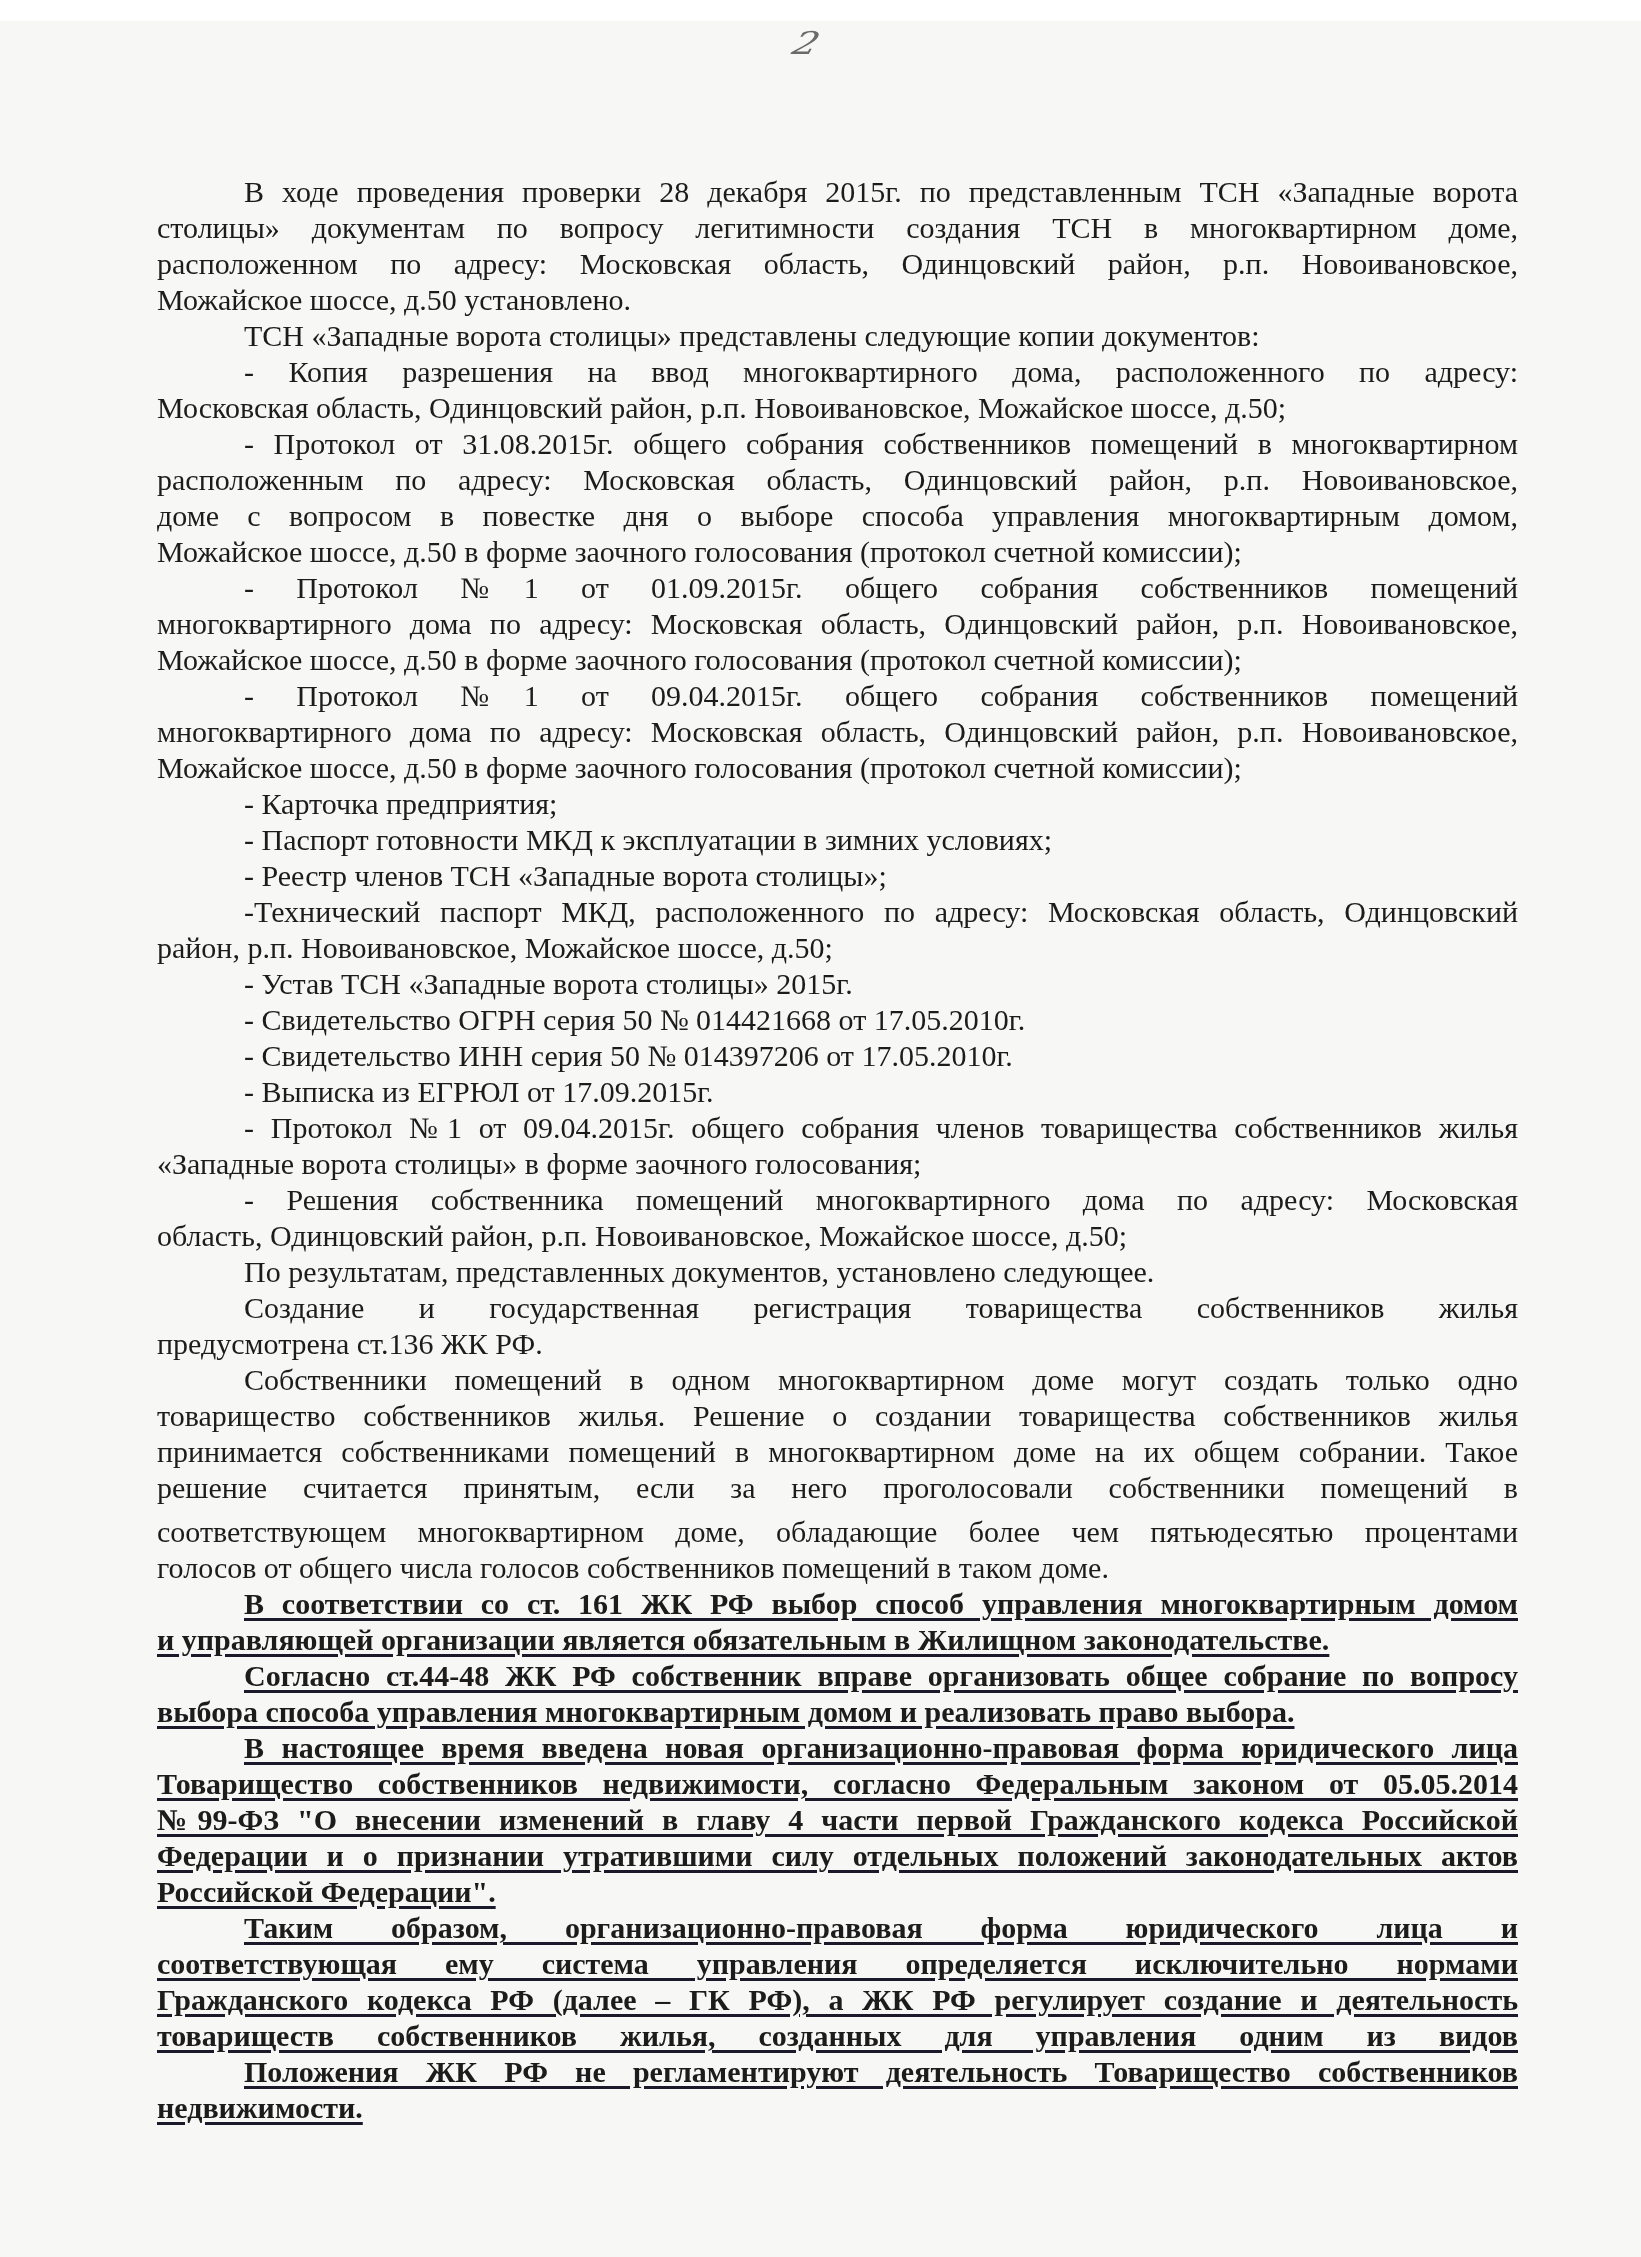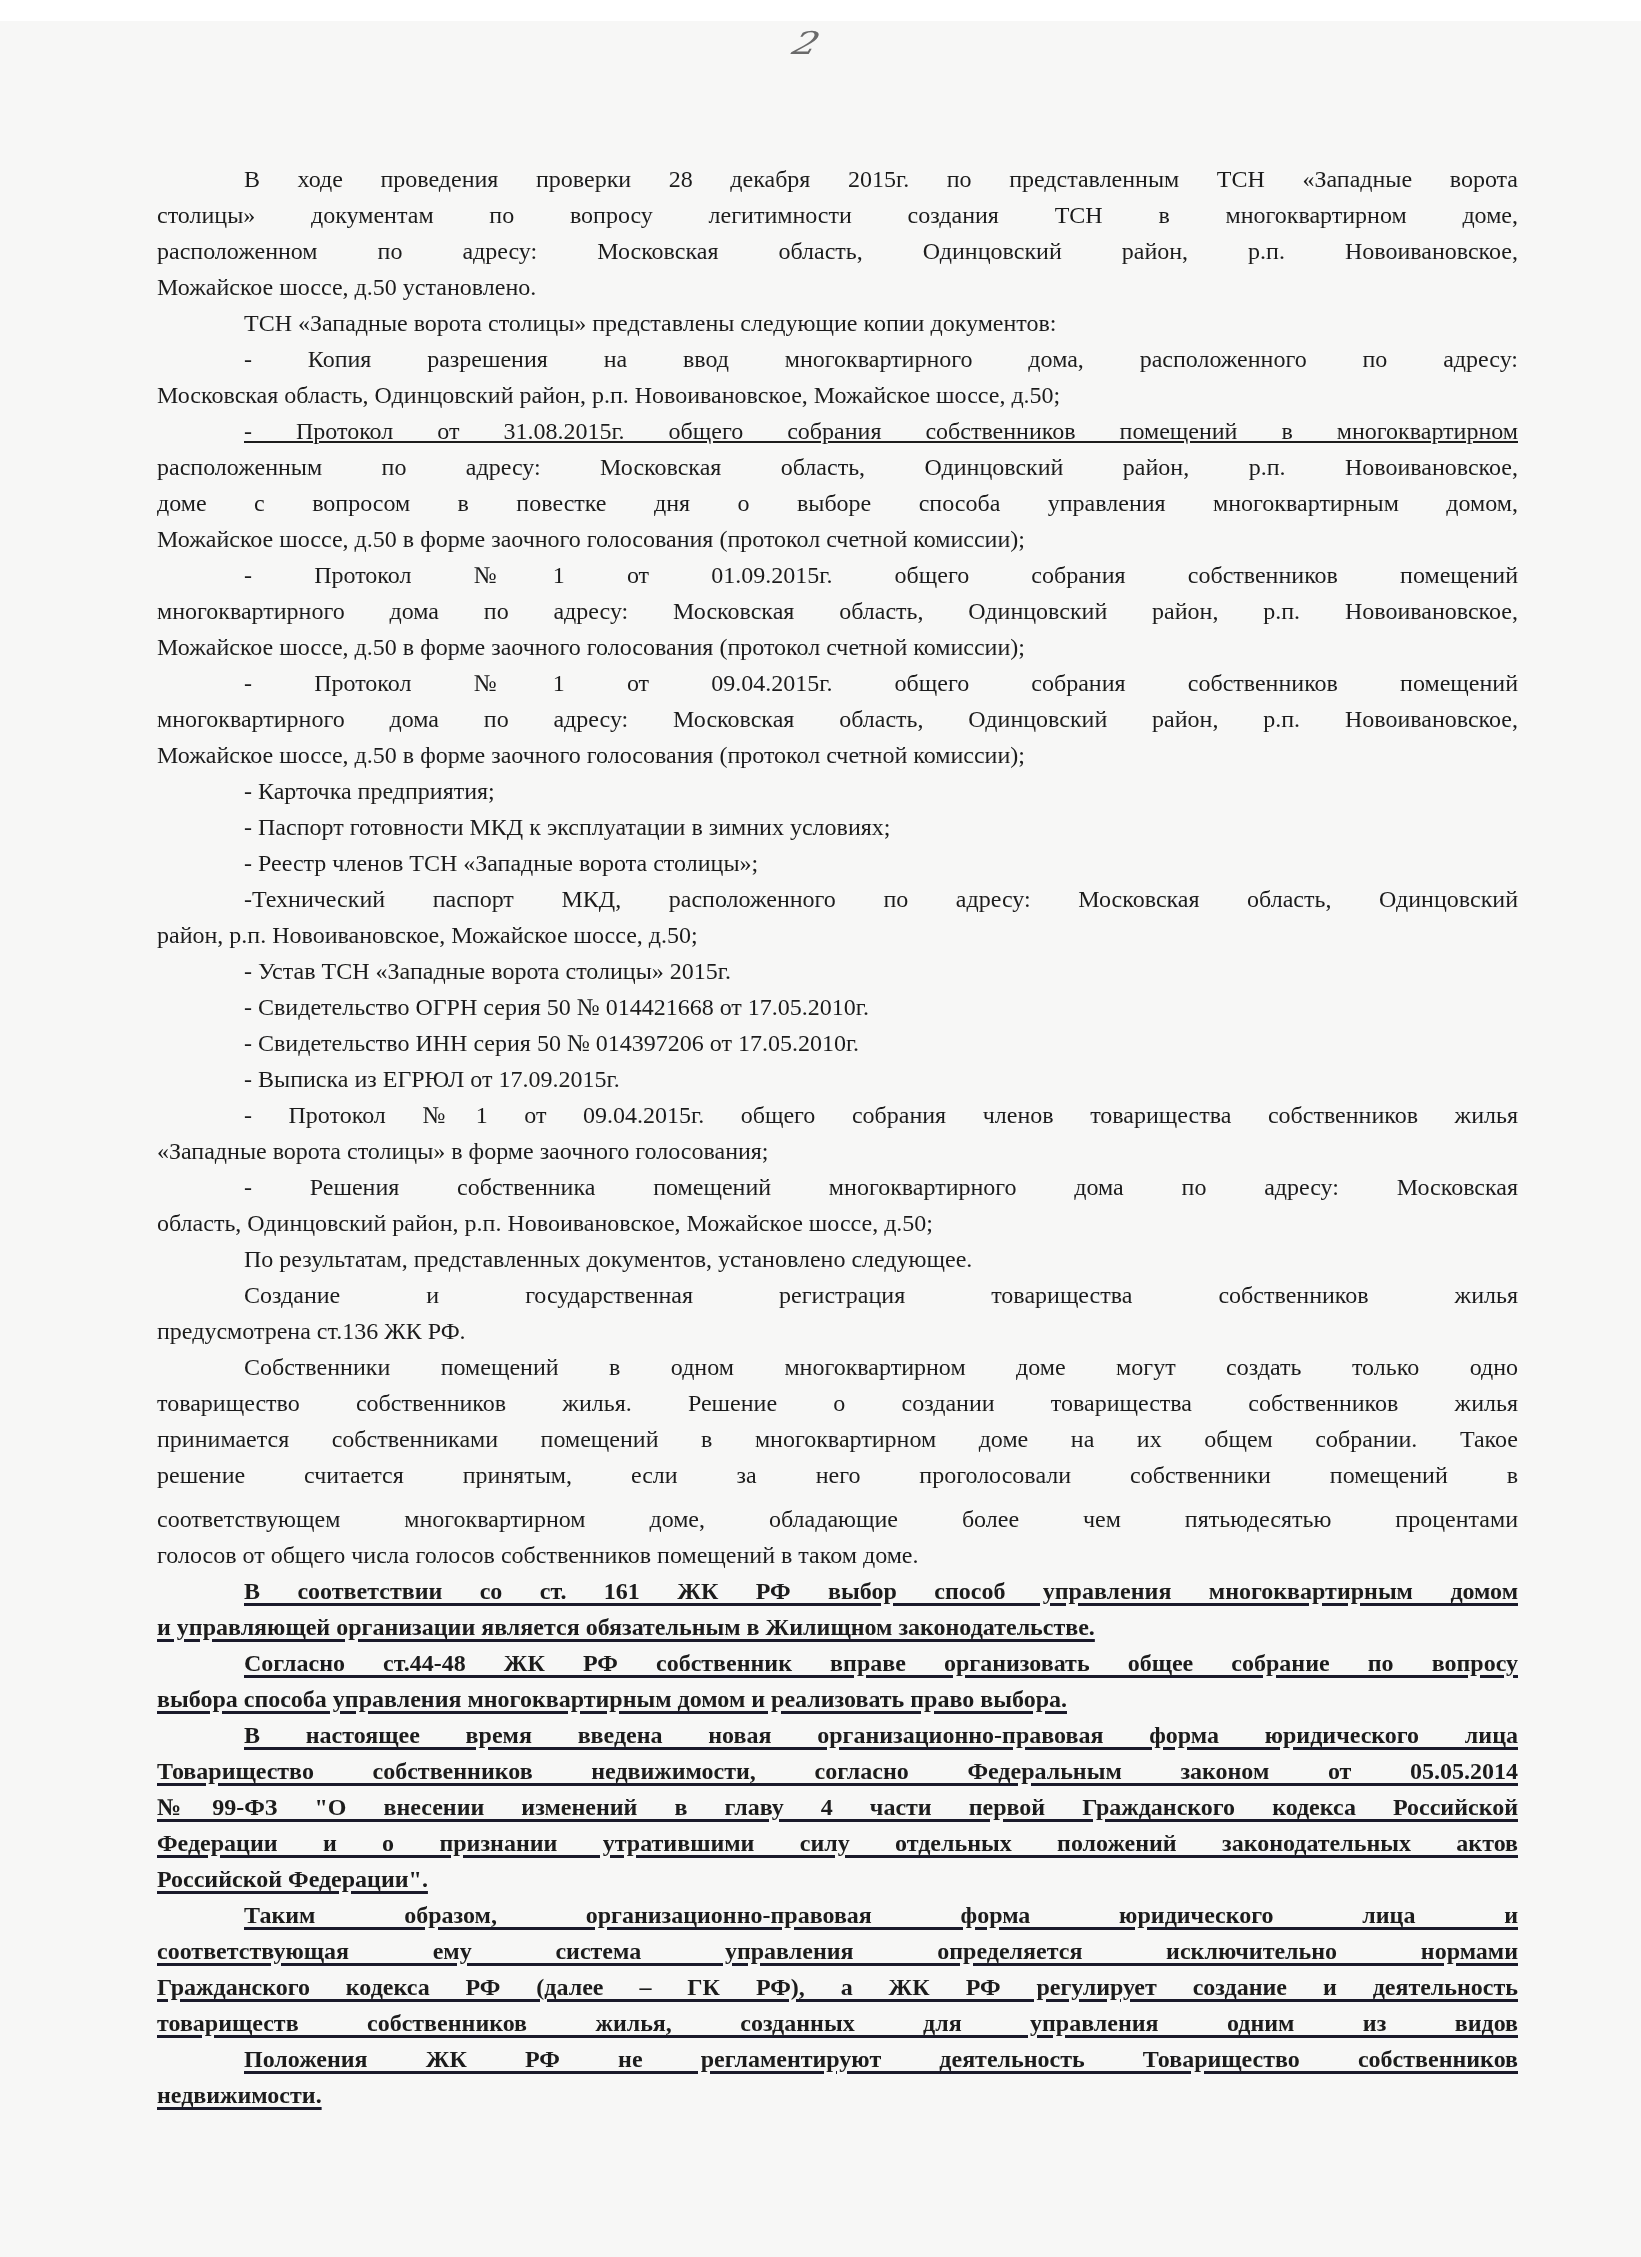--- a/index.html
+++ b/index.html
@@ -13,22 +13,22 @@
   .scan-tint {
     position: absolute; left: 0; top: 21px; right: 0; bottom: 0;
     background: #f7f7f6;
   }
   .page-number {
     position: absolute; left: 794px; top: 21px;
     font-family: "DejaVu Serif", serif; font-style: italic;
     font-size: 39px; color: #6a6a6a; transform: skewX(-18deg) scaleY(0.8);
   }
   .body-text {
-    position: absolute; left: 157px; top: 161px; width: 1361px;
-    font-size: 24px; line-height: 36px;
+    position: absolute; left: 157px; top: 174px; width: 1361px;
+    font-size: 30px; line-height: 36px;
   }
   .line {
     display: block; white-space: nowrap; height: 36px;
     text-align: justify; text-align-last: justify;
   }
   .line.end { text-align-last: left; }
   .line.indent { padding-left: 87px; }
   .line.bold {
     font-weight: bold; 
   }
@@ -45,21 +45,21 @@
 <div class="page-number">2</div>
 
 <div class="body-text" id="body-text">
     <div class="line indent" style="white-space: normal;"><span class="u">В ходе проведения проверки 28 декабря 2015г. по представленным ТСН «Западные ворота</span></div>
     <div class="line" style="white-space: normal;"><span class="u">столицы» документам по вопросу легитимности создания ТСН в многоквартирном доме,</span></div>
     <div class="line" style="white-space: normal;"><span class="u">расположенном по адресу: Московская область, Одинцовский район, р.п. Новоивановское,</span></div>
     <div class="line end"><span class="u">Можайское шоссе, д.50 установлено.</span></div>
     <div class="line indent end"><span class="u">ТСН «Западные ворота столицы» представлены следующие копии документов:</span></div>
     <div class="line indent" style="white-space: normal;"><span class="u">- Копия разрешения на ввод многоквартирного дома, расположенного по адресу:</span></div>
     <div class="line end"><span class="u">Московская область, Одинцовский район, р.п. Новоивановское, Можайское шоссе, д.50;</span></div>
-    <div class="line indent" style="white-space: normal; text-decoration: underline;"><span class="u">- Протокол от 31.08.2015г. общего собрания собственников помещений в многоквартирном</span></div>
+    <div class="line indent" style="white-space: normal;"><span class="u">- Протокол от 31.08.2015г. общего собрания собственников помещений в многоквартирном</span></div>
     <div class="line" style="white-space: normal;"><span class="u">расположенным по адресу: Московская область, Одинцовский район, р.п. Новоивановское,</span></div>
     <div class="line" style="white-space: normal;"><span class="u">доме с вопросом в повестке дня о выборе способа управления многоквартирным домом,</span></div>
     <div class="line end"><span class="u">Можайское шоссе, д.50 в форме заочного голосования (протокол счетной комиссии);</span></div>
     <div class="line indent" style="white-space: normal;"><span class="u">- Протокол №1 от 01.09.2015г. общего собрания собственников помещений</span></div>
     <div class="line" style="white-space: normal;"><span class="u">многоквартирного дома по адресу: Московская область, Одинцовский район, р.п. Новоивановское,</span></div>
     <div class="line end"><span class="u">Можайское шоссе, д.50 в форме заочного голосования (протокол счетной комиссии);</span></div>
     <div class="line indent" style="white-space: normal;"><span class="u">- Протокол №1 от 09.04.2015г. общего собрания собственников помещений</span></div>
     <div class="line" style="white-space: normal;"><span class="u">многоквартирного дома по адресу: Московская область, Одинцовский район, р.п. Новоивановское,</span></div>
     <div class="line end"><span class="u">Можайское шоссе, д.50 в форме заочного голосования (протокол счетной комиссии);</span></div>
     <div class="line indent end"><span class="u">- Карточка предприятия;</span></div>

